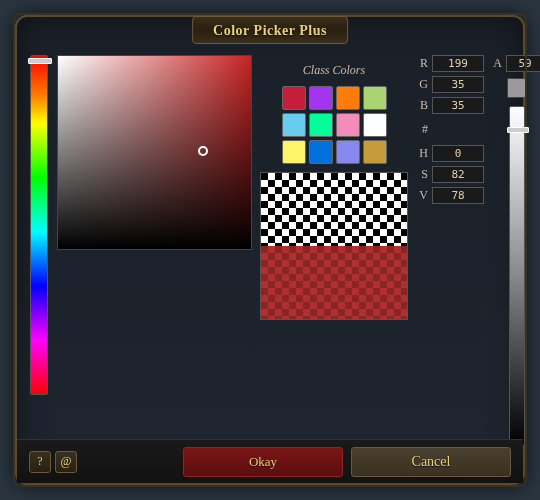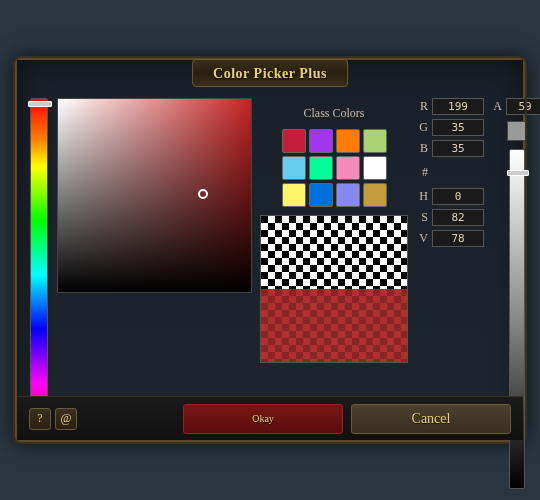--- a/index.html
+++ b/index.html
@@ -9,24 +9,24 @@
       height: 500px;
       background: #2a3540;
       display: flex;
       align-items: center;
       justify-content: center;
       font-family: 'Georgia', serif;
     }
 
     .dialog {
       width: 510px;
-      height: 384px;
+      height: 470px;
       background: linear-gradient(180deg, #1a2028 0%, #1e252e 100%);
       border: 2px solid #5a4a2a;
-      border-radius: 0;
+      border-radius: 12px;
       position: relative;
       box-shadow: 0 0 20px rgba(0,0,0,0.8), inset 0 0 30px rgba(0,0,0,0.5);
     }
 
     .dialog-border-outer {
       position: absolute;
       inset: -4px;
       border: 2px solid #3a3020;
       border-radius: 8px;
       pointer-events: none;
@@ -124,20 +124,21 @@
       border-radius: 50%;
       transform: translate(-50%, -50%);
       pointer-events: none;
     }
 
     .class-colors-label {
       color: #ccbbaa;
       font-size: 12px;
       text-align: center;
       margin-bottom: 4px;
+      font-style: italic;
     }
 
     .class-colors-grid {
       display: grid;
       grid-template-columns: repeat(4, 24px);
       grid-template-rows: repeat(3, 24px);
       gap: 3px;
       justify-content: center;
     }
 
@@ -258,21 +259,21 @@
 
     .spacer { flex: 1; }
 
     .btn-okay {
       width: 160px;
       height: 30px;
       background: linear-gradient(180deg, #7a1515 0%, #5a0e0e 100%);
       border: 1px solid #9a2020;
       border-radius: 3px;
       color: #e8d080;
-      font-size: 10px;
+      font-size: 13px;
       font-family: 'Georgia', serif;
       cursor: pointer;
       text-shadow: 0 1px 1px rgba(0,0,0,0.8);
     }
 
     .btn-cancel {
       width: 160px;
       height: 30px;
       background: linear-gradient(180deg, #4a4030 0%, #3a3020 100%);
       border: 1px solid #6a5a3a;

